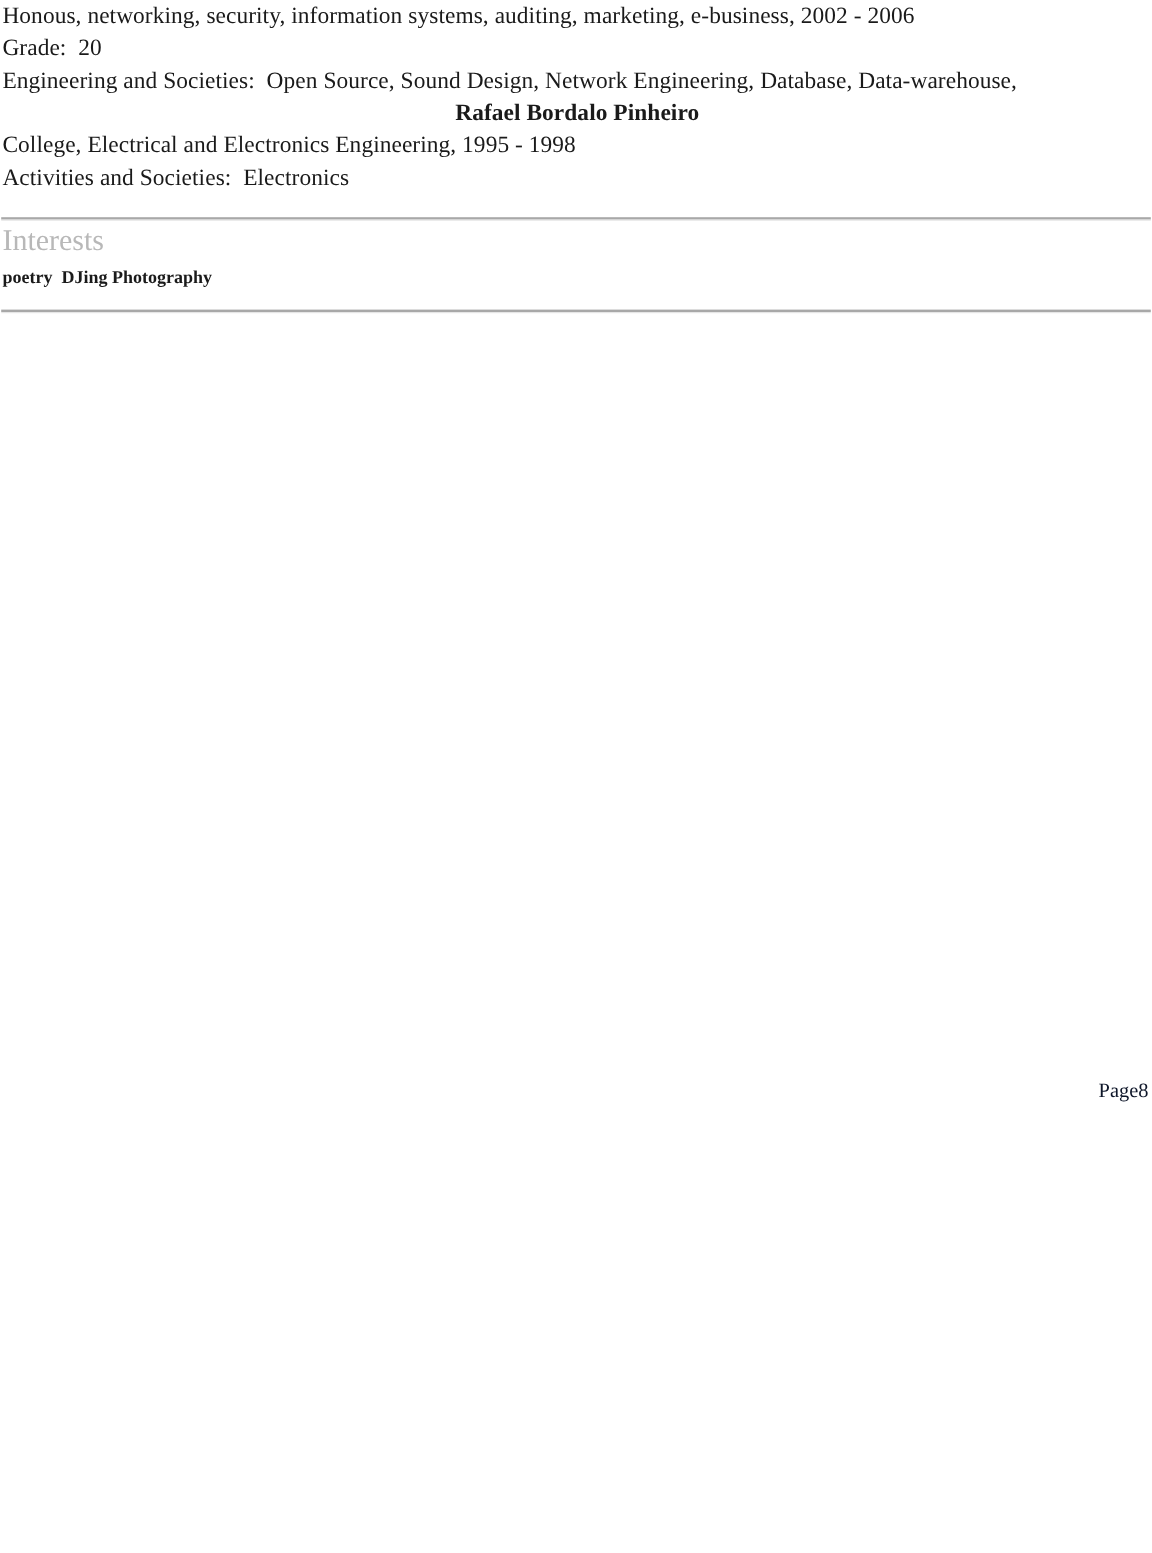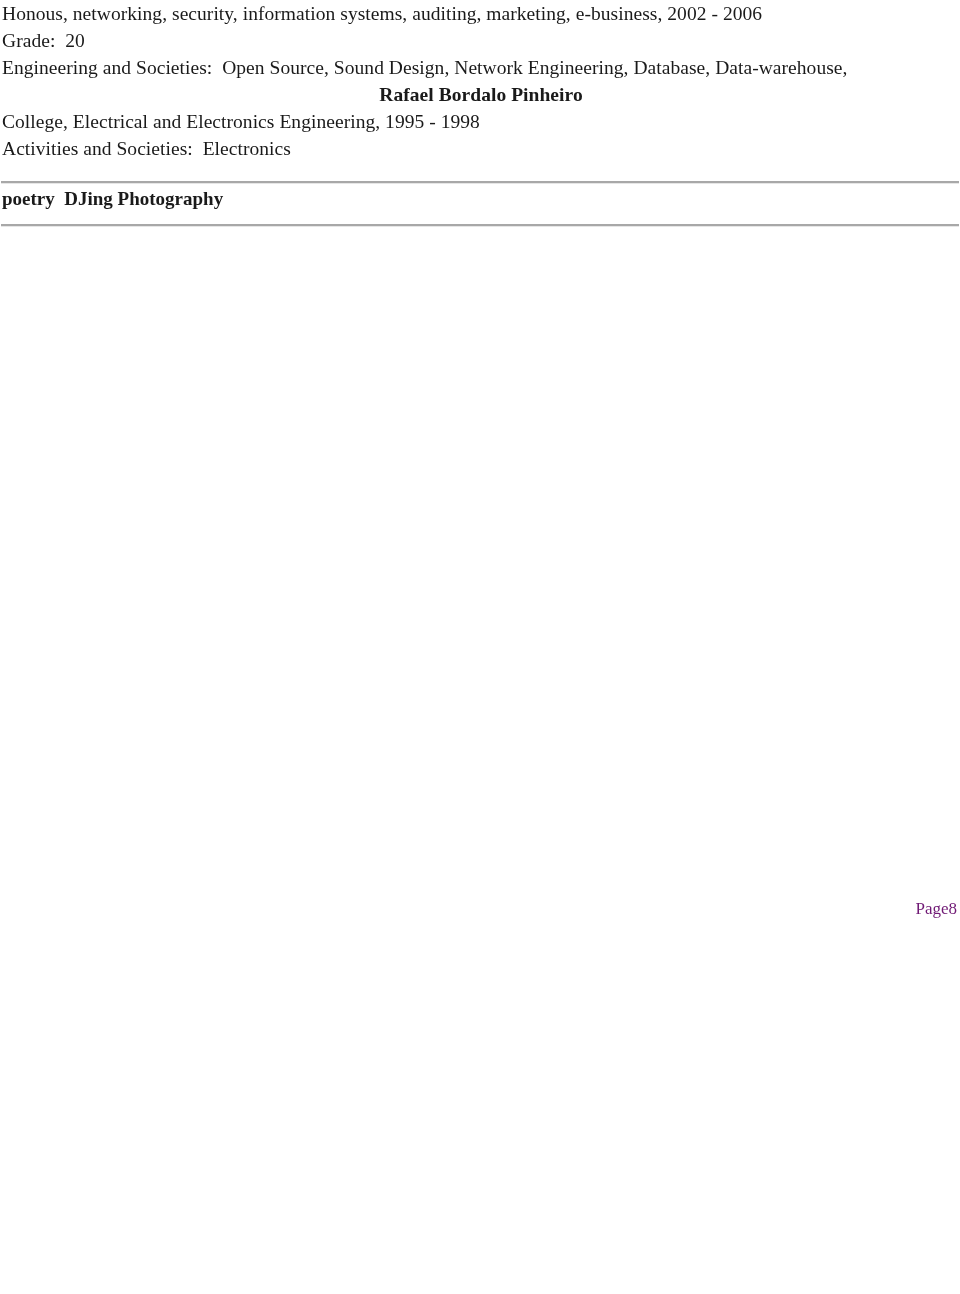--- a/index.html
+++ b/index.html
@@ -76,56 +76,57 @@
     font-size: 25px;
     line-height: 34px;
     color: #b8b8b8;
     font-weight: normal;
     padding-left: 2px;
     margin: 0;
     white-space: pre;
   }
 
   .interests-line {
-    font-size: 19px;
+    font-size: 15px;
     line-height: 29px;
     font-weight: bold;
     color: #1a1a1a;
     padding-left: 2px;
     white-space: pre;
   }
 
   
   .page-number {
     position: absolute;
     right: 3px;
     bottom: 7px;
     font-size: 17px;
     line-height: 20px;
-    color: #701a75;
+    color: #0f172a;
     white-space: pre;
   }
 </style>
 </head>
 <body>
 
 <div class="page">
 
   <div class="content">
 
     <div class="line">Honous, networking, security, information systems, auditing, marketing, e-business, 2002 - 2006</div>
     <div class="line">Grade:  20</div>
     <div class="line">Engineering and Societies:  Open Source, Sound Design, Network Engineering, Database, Data-warehouse,</div>
     <div class="line bold">Rafael Bordalo Pinheiro</div>
     <div class="line">College, Electrical and Electronics Engineering, 1995 - 1998</div>
     <div class="line">Activities and Societies:  Electronics</div>
 
     <div class="rule-gap-top"></div>
     <hr class="rule">
 
+    <div class="section-heading">Interests</div>
     <div class="interests-line">poetry  DJing Photography</div>
 
     <div class="rule-gap-bottom"></div>
     <hr class="rule">
 
   </div>
 
   <div class="page-number">Page8</div>
 
 </div>

